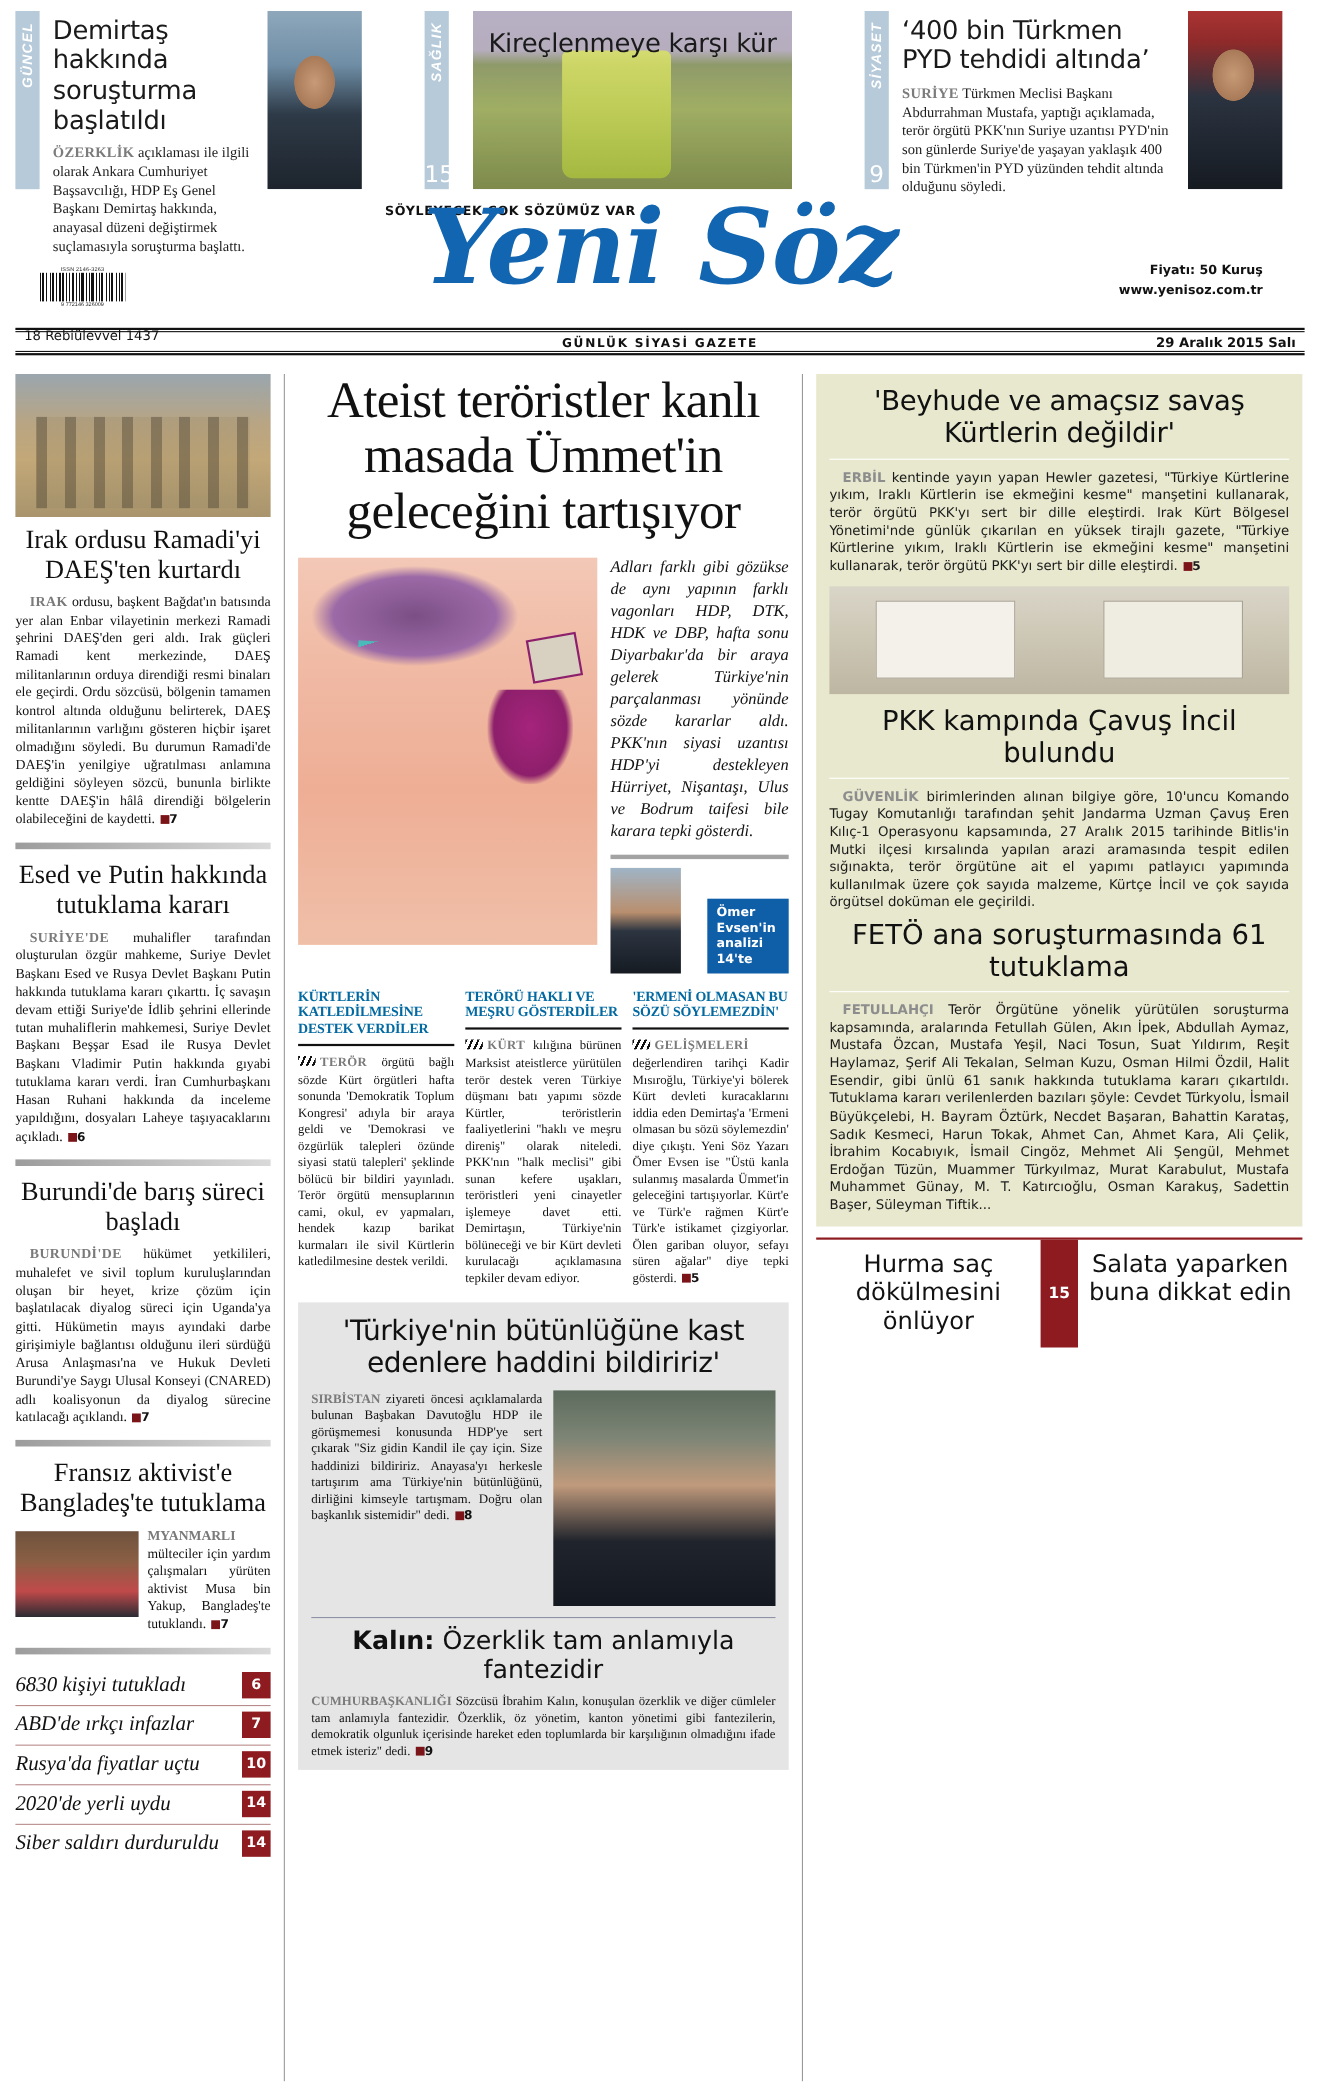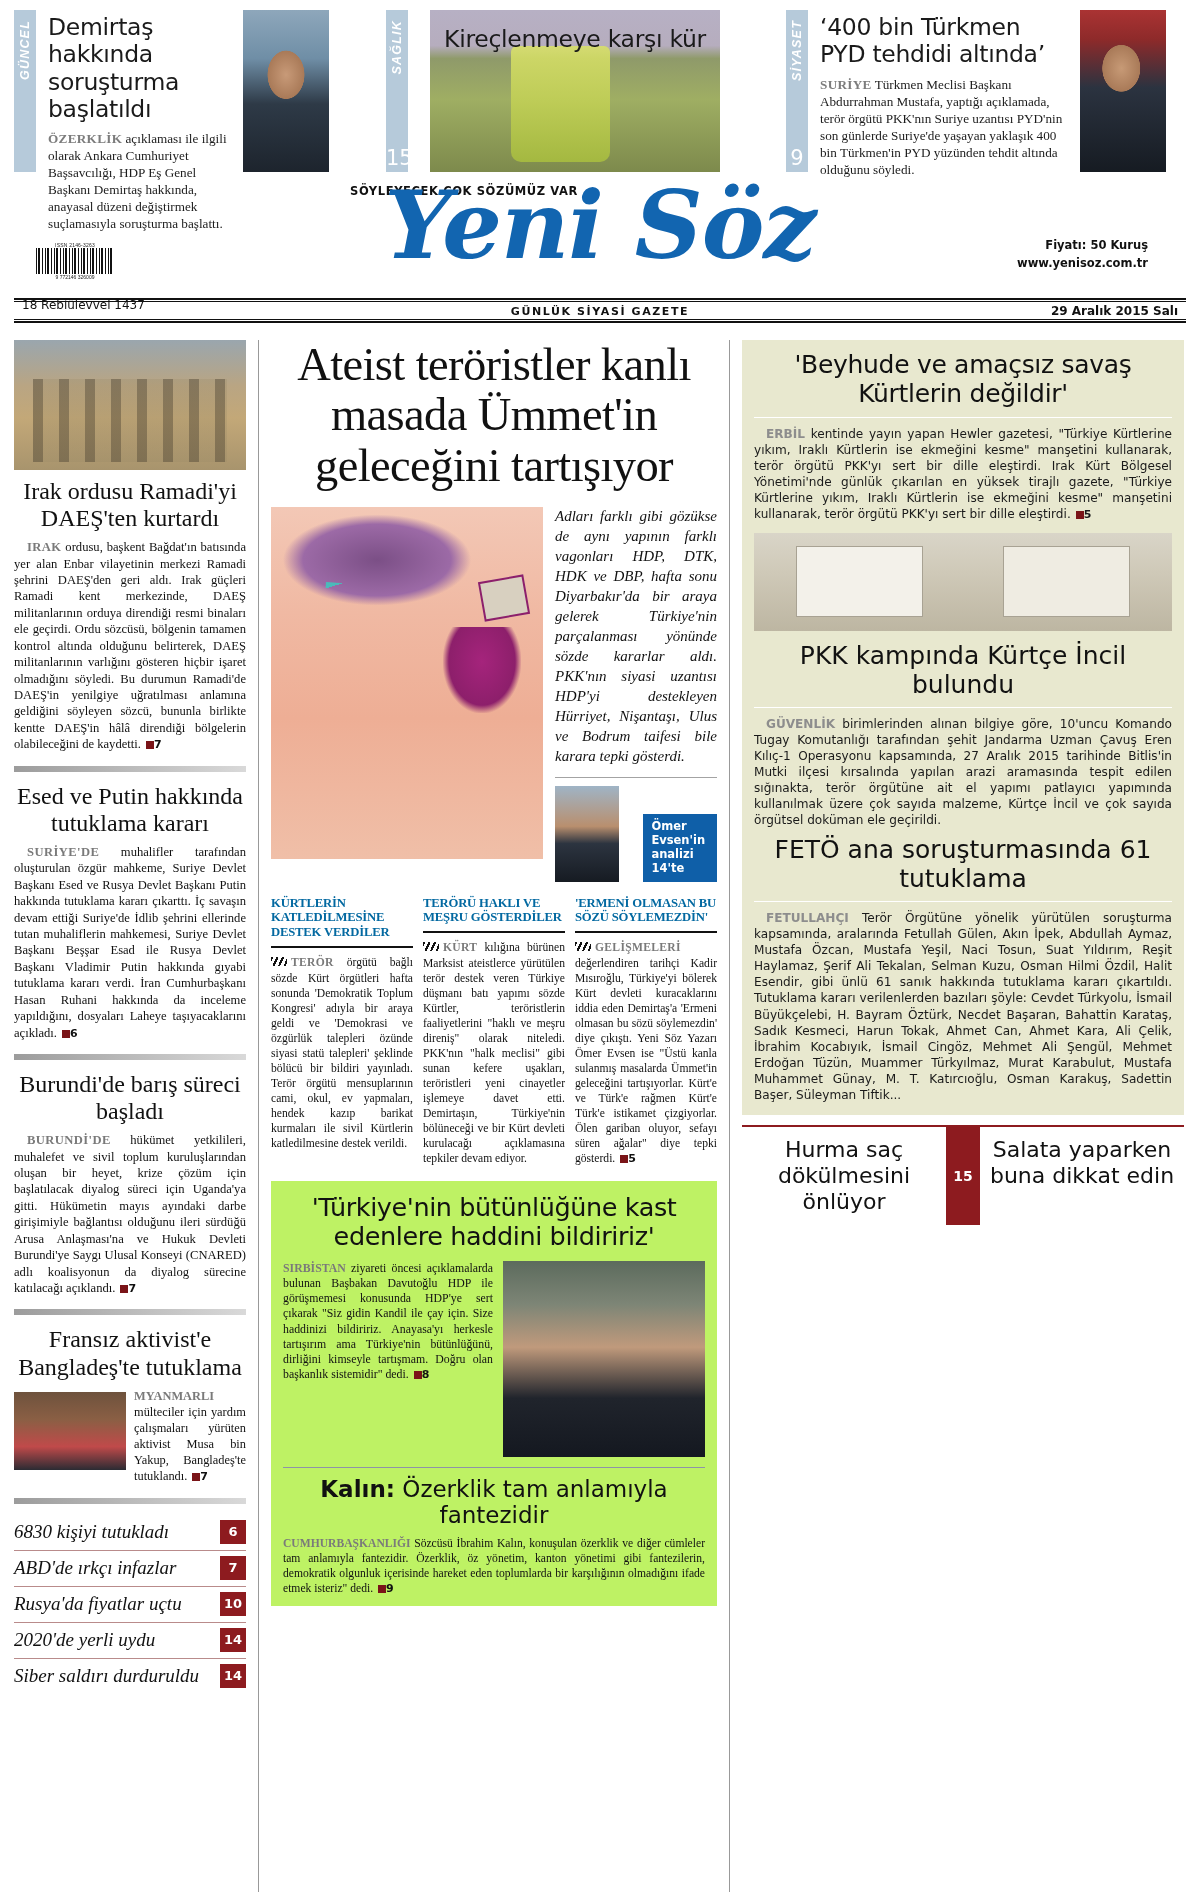--- a/index.html
+++ b/index.html
@@ -134,37 +134,37 @@
   .cartoon:before { content:""; position:absolute; left:4%; top:2%; width:70%; height:26%;
      background: radial-gradient(ellipse at 50% 50%, #7b4f86 0%, #9c6aa6 55%, rgba(160,120,170,0) 70%); }
   .cartoon:after { content:""; position:absolute; left:18%; top:22%; width:34%; height:48%;
      background: linear-gradient(160deg, rgba(60,200,190,.85) 0 6px, rgba(0,0,0,0) 6px 18px);
      transform: rotate(4deg);}
   .cartoon .bug { position:absolute; right:8%; top:34%; width:78px; height:86px;
      background: radial-gradient(ellipse at 50% 40%, #a5247c 0%, #8d1f6b 60%, rgba(140,30,110,0) 72%); }
   .cartoon .board { position:absolute; right:6%; top:20%; width:46px; height:40px; background:#d8d0c0; border:2px solid #8d1f6b; transform: rotate(-10deg);}
   .lede { font-family:"Liberation Serif",serif; font-style: italic; font-size: 15px; line-height: 1.33; text-align: justify;}
 
-  .analyst { margin-top: 10px; border-top: 1px solid #a3a3a3; padding-top: 8px; display:flex; gap: 24px; align-items:flex-end;}
+  .analyst { margin-top: 10px; border-top: 4px solid #a3a3a3; padding-top: 8px; display:flex; gap: 24px; align-items:flex-end;}
   .analyst .face { width: 104px; height: 96px; background: linear-gradient(180deg,#9fb4c6 0%, #b98f6e 42%, #2c3440 60%, #161b22 100%);}
   .analyst .tagbox { background:#0f5fa8; color:#fff; padding: 6px 8px; font-family:"DejaVu Sans",sans-serif;
      font-weight:bold; font-size: 11.5px; line-height:1.2; }
 
   .sub3 { display:flex; gap: 10px; margin-top: 14px; clear: both; }
   .sub3 .cell { flex:1; }
   .sub3 .s-head { font-family:Liberation Serif, serif; font-weight:bold; font-size: 12.7px;
      color:#0369a1; line-height:1.18; letter-spacing:-.2px; }
   .sub3 .s-rule { height: 2px; background:#111; margin: 6px 0 7px; }
   .sub3 .s-body { font-family:"Liberation Serif",serif; font-size: 11.6px; line-height:1.3; text-align: justify;}
   .sub3 .s-body .lead { font-variant: small-caps; color:#7a7a7a; font-weight:600; letter-spacing:.3px;}
   .slash { display:inline-block; width:16px; height:9px; margin-right:4px;
      background: repeating-linear-gradient(115deg,#111 0 2px,transparent 2px 5px); vertical-align:0px;}
 
   
-  .boxed { background:#bef264; margin-top: 14px; padding: 12px 12px 10px; }
+  .boxed { background:#e5e5e5; margin-top: 14px; padding: 12px 12px 10px; }
   .boxed .b-head { font-family:"DejaVu Sans",sans-serif; font-size: 25.5px; line-height:1.14; text-align:center; color:#111; letter-spacing:-.4px;}
   .boxed .b-cols { display:flex; gap:10px; margin-top:10px; }
   .boxed .b-text { width: 210px; font-family:"Liberation Serif",serif; font-size:11.8px; line-height:1.29; text-align:justify;}
   .boxed .b-text .lead { font-variant: small-caps; color:#7a7a7a; font-weight:600;}
   .boxed .b-photo { flex:1; height: 196px; background: linear-gradient(180deg,#5c6b5d 0%, #7d8576 22%, #c09a7c 44%, #20242c 70%, #141820 100%);}
   .boxed .hr2 { height:1px; background:#8e93a8; margin: 10px 0 8px; }
   .boxed .b-head2 { font-family:"DejaVu Sans",sans-serif; font-size: 23px; line-height:1.16; text-align:center; color:#111;}
   .boxed .b-head2 b { font-weight:bold; }
   .boxed .b-foot { display:flex; gap:10px; margin-top:8px;}
   .boxed .b-foot div { flex:1; font-family:"Liberation Serif",serif; font-size:11.6px; line-height:1.28; text-align:justify;}
@@ -367,21 +367,21 @@
     </div>
 
     <div class="col-right">
       <div class="r-box">
         <div class="r-head">'Beyhude ve amaçsız savaş Kürtlerin değildir'</div>
         <div class="r-sep"></div>
         <div class="r-body"><span class="lead">ERBİL</span><span> kentinde yayın yapan Hewler gazetesi, "Türkiye Kürtlerine yıkım, Iraklı Kürtlerin ise ekmeğini kesme" manşetini kullanarak, terör örgütü PKK'yı sert bir dille eleştirdi. Irak Kürt Bölgesel Yönetimi'nde günlük çıkarılan en yüksek tirajlı gazete, "Türkiye Kürtlerine yıkım, Iraklı Kürtlerin ise ekmeğini kesme" manşetini kullanarak, terör örgütü PKK'yı sert bir dille eleştirdi.</span><span class="pgmark"></span><span class="pgnum">5</span></div>
 
         <div class="r-photo"></div>
 
-        <div class="r-head2">PKK kampında Kürtçe İncil bulundu</div>
+        <div class="r-head2">PKK kampında Çavuş İncil bulundu</div>
         <div class="r-sep"></div>
         <div class="r-body"><span class="lead">GÜVENLİK</span><span> birimlerinden alınan bilgiye göre, 10'uncu Komando Tugay Komutanlığı tarafından şehit Jandarma Uzman Çavuş Eren Kılıç-1 Operasyonu kapsamında, 27 Aralık 2015 tarihinde Bitlis'in Mutki ilçesi kırsalında yapılan arazi aramasında tespit edilen sığınakta, terör örgütüne ait el yapımı patlayıcı yapımında kullanılmak üzere çok sayıda malzeme, Kürtçe İncil ve çok sayıda örgütsel doküman ele geçirildi.</span></div>
 
         <div class="r-head3">FETÖ ana soruşturmasında 61 tutuklama</div>
         <div class="r-sep"></div>
         <div class="r-body"><span class="lead">FETULLAHÇI</span><span> Terör Örgütüne yönelik yürütülen soruşturma kapsamında, aralarında Fetullah Gülen, Akın İpek, Abdullah Aymaz, Mustafa Özcan, Mustafa Yeşil, Naci Tosun, Suat Yıldırım, Reşit Haylamaz, Şerif Ali Tekalan, Selman Kuzu, Osman Hilmi Özdil, Halit Esendir, gibi ünlü 61 sanık hakkında tutuklama kararı çıkartıldı.
 Tutuklama kararı verilenlerden bazıları şöyle: Cevdet Türkyolu, İsmail Büyükçelebi, H. Bayram Öztürk, Necdet Başaran, Bahattin Karataş, Sadık Kesmeci, Harun Tokak, Ahmet Can, Ahmet Kara, Ali Çelik, İbrahim Kocabıyık, İsmail Cingöz, Mehmet Ali Şengül, Mehmet Erdoğan Tüzün, Muammer Türkyılmaz, Murat Karabulut, Mustafa Muhammet Günay, M. T. Katırcıoğlu, Osman Karakuş, Sadettin Başer, Süleyman Tiftik...</span></div>
       </div>
 
       <div class="two-up">

